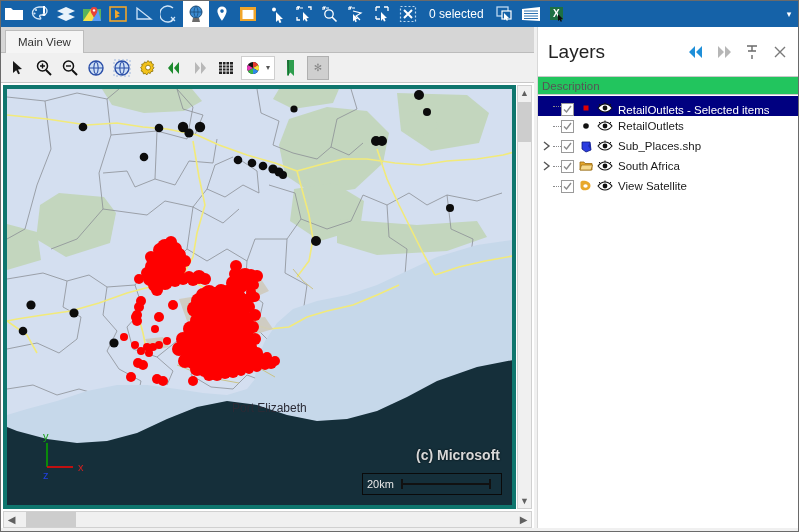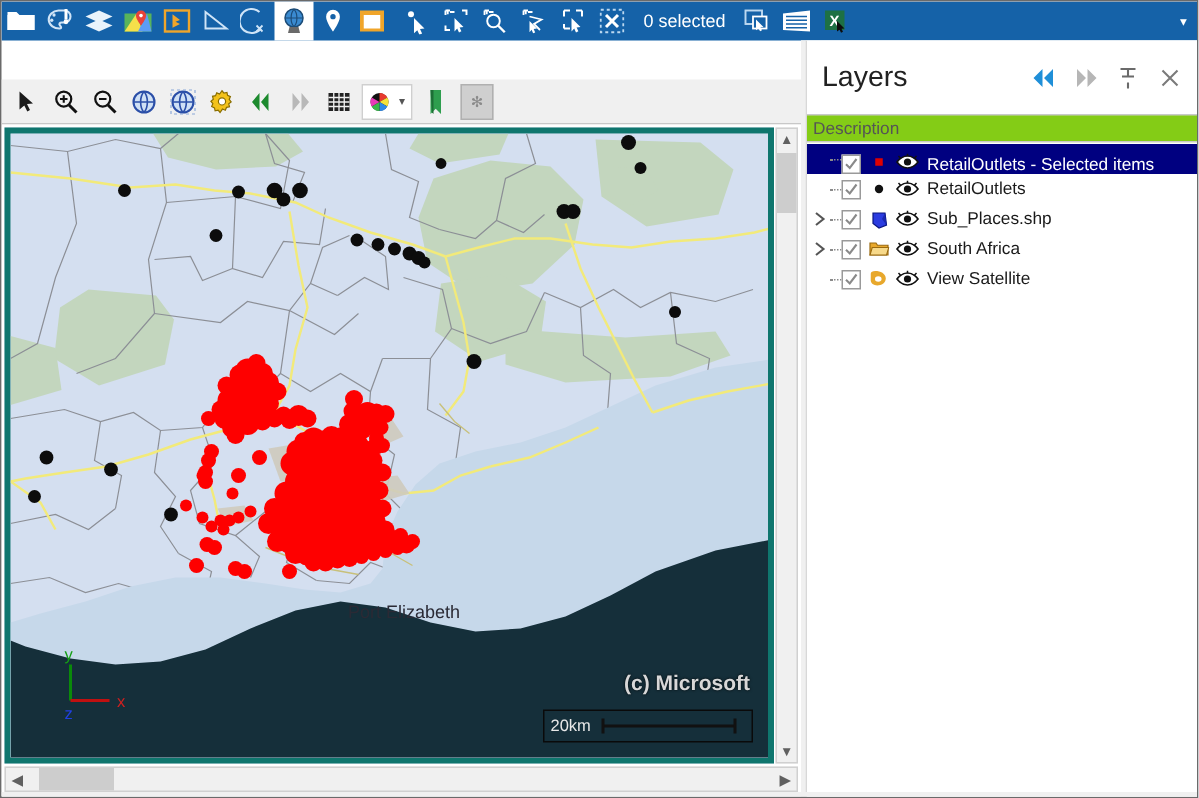--- a/index.html
+++ b/index.html
@@ -188,21 +188,21 @@
     flex: 1 1 auto;
   }
   #panel-header .pbtn {
     width: 28px; height: 28px;
     display: flex; align-items: center; justify-content: center;
     flex: 0 0 auto;
   }
   #desc-header {
     position: absolute; left: 0; top: 49px;
     width: 262px; height: 19px;
-    background: #84cc16;
+    background: #22c55e;
     border-top: 1px solid #c9c9c9;
     border-bottom: 1px solid #c9c9c9;
     font-size: 11.5px; color: #555;
     display: flex; align-items: center;
     padding-left: 4px;
   }
   #layerlist {
     position: absolute; left: 0; top: 68px;
     width: 262px; height: 438px;
     background: #ffffff;
@@ -406,20 +406,23 @@
       <svg width="20" height="18" viewBox="0 0 20 18">
         <rect x="3" y="2" width="13" height="13" fill="#1d7044"></rect>
         <text x="6" y="12" font-size="10" font-family="Liberation Sans, sans-serif" fill="#fff" font-weight="bold">X</text>
         <path d="M11 9l5 5-2 .2 1 2-1.3.6-1-2L11 16z" fill="#0d0d0d"></path>
       </svg>
     </div>
 
     <div class="overflow">▾</div>
   </div>
 
+  <div id="tabstrip">
+    <div class="tab">Main View</div>
+  </div>
   <div id="tabstrip-right"></div>
 
   <div id="maptoolbar">
 
     <div class="mbtn">
       <svg width="16" height="16" viewBox="0 0 16 16">
           <path d="M3 1l9 8-4 .4 2 4-1.8.9-2-4L3 13z" fill="#1a1a1a"></path>
         </svg>
     </div>
 

